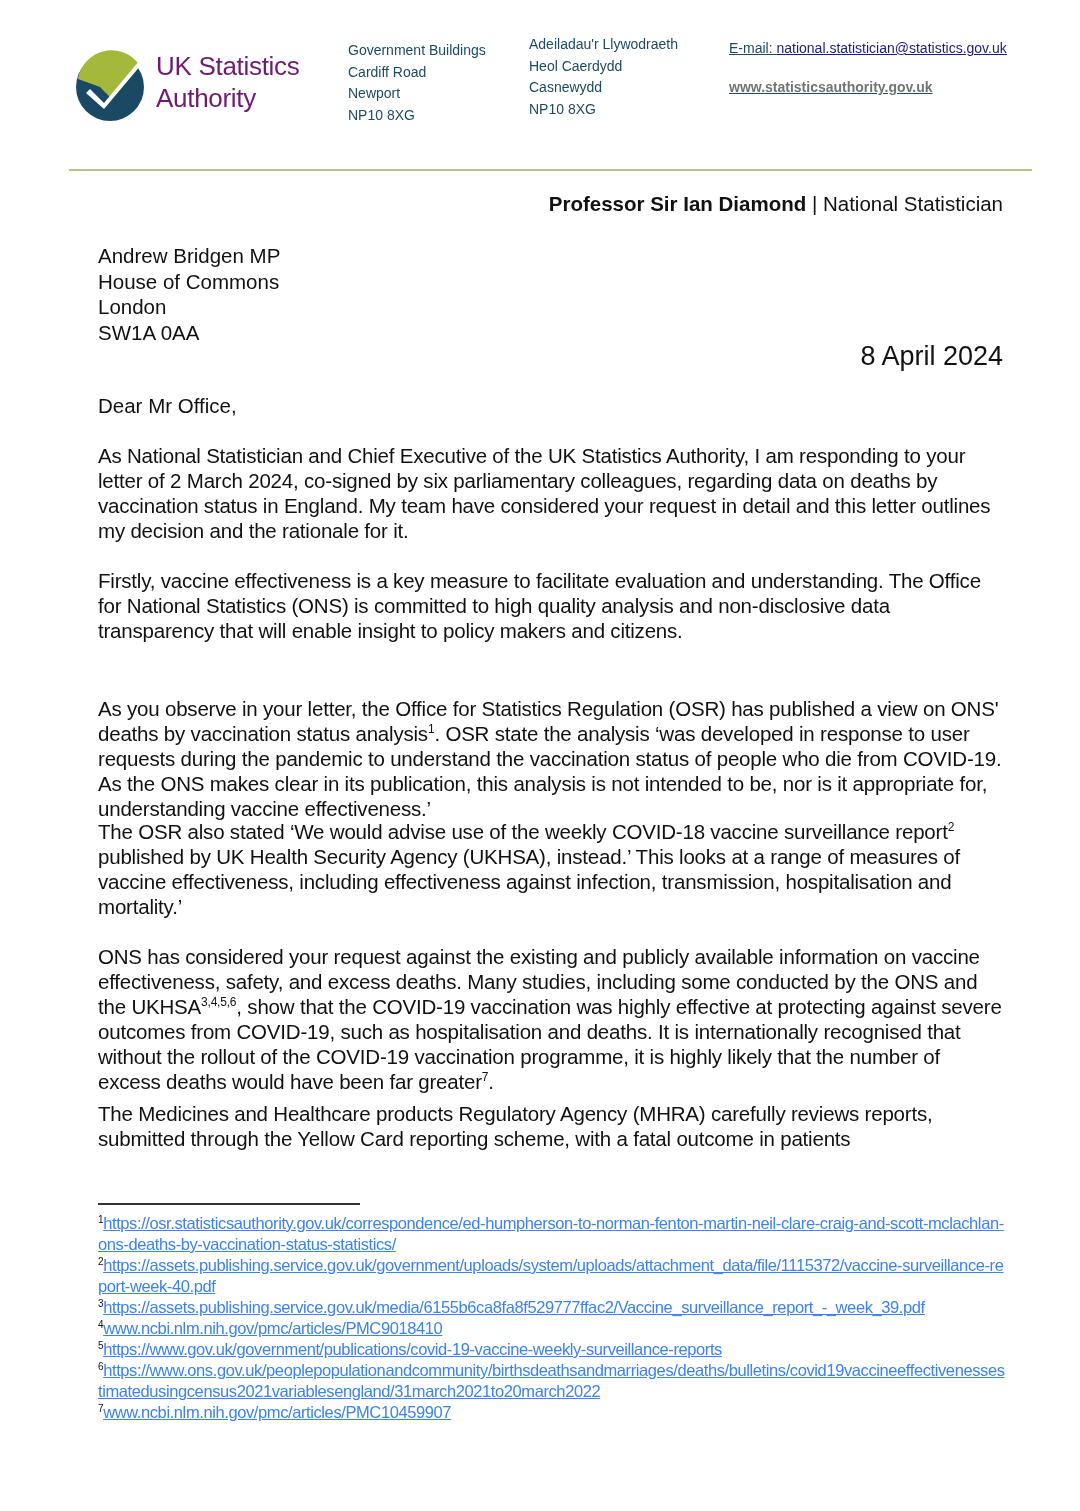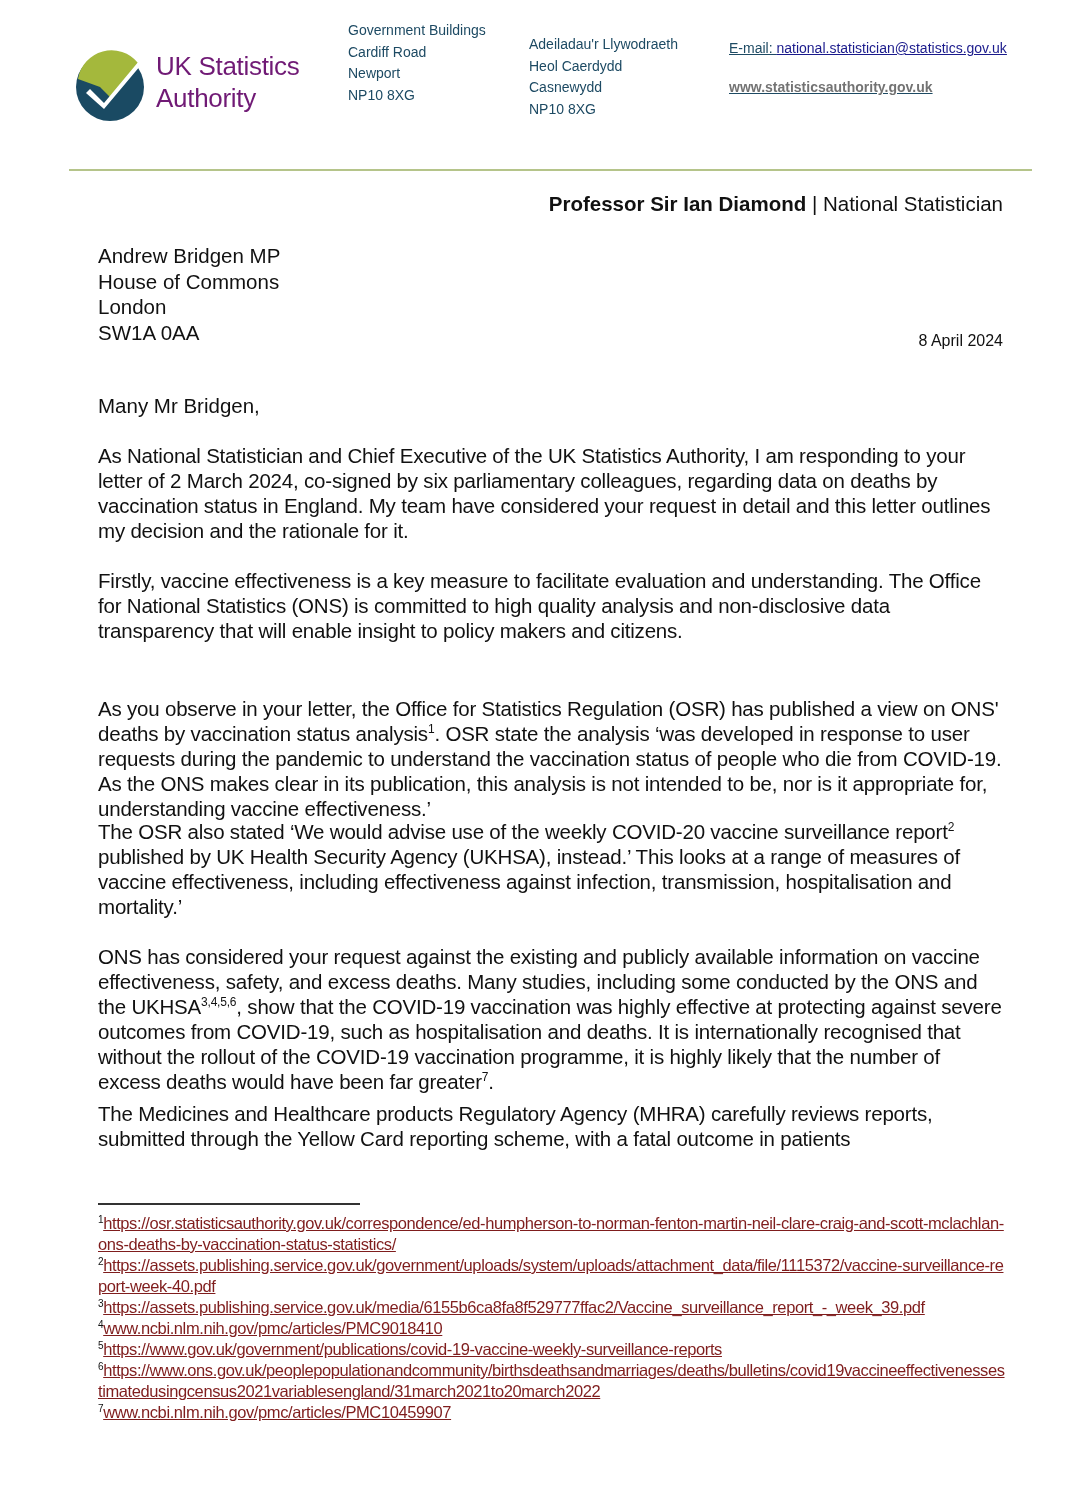--- a/index.html
+++ b/index.html
@@ -5,52 +5,52 @@
   html, body { margin: 0; padding: 0; background: #ffffff; }
   body { width: 1080px; height: 1511px; position: relative; overflow: hidden; font-family: "Liberation Sans", sans-serif; color: #111; }
   .abs { position: absolute; }
 
   
   #logo { left: 72px; top: 44px; width: 260px; height: 80px; }
   #logo svg { position: absolute; left: 0; top: 5px; }
   .logo-text { position: absolute; left: 84px; top: 6px; color: #701a75; font-family: Liberation Sans, sans-serif; font-size: 26px; line-height: 32px; letter-spacing: -0.3px; white-space: nowrap; }
 
   .addr { font-size: 14px; line-height: 21.5px; color: #1d4a63; white-space: nowrap; }
-  #addr-en { left: 348px; top: 20px; }
+  #addr-en { left: 348px; top: 40px; }
   #addr-cy { left: 529px; top: 34px; }
   #contact { left: 729px; top: 40px; font-size: 14px; color: #1d4a63; white-space: nowrap; text-decoration: underline; }
   #contact .email-link { color: #1a1a8c; text-decoration: underline; }
   #contact .web { font-weight: bold; margin-top: 23px; color: #737373; }
 
   #rule { left: 69px; top: 169px; width: 963px; height: 2px; background: #b5c48a; }
 
   #signature-line { right: 77px; top: 192px; font-size: 20.5px; white-space: nowrap; }
   #signature-line b { font-weight: bold; }
 
   
   #recipient { left: 98px; top: 243px; font-size: 20.5px; line-height: 25.5px; }
-  #date { right: 77px; top: 332px; font-size: 16px; margin-left: 44px; }
+  #date { right: 77px; top: 341px; font-size: 27px; margin-left: 44px; }
   #salutation { left: 98px; top: 394px; font-size: 20.5px; }
 
   
   .para { left: 98px; width: 910px; font-size: 20.5px; line-height: 25px; letter-spacing: -0.2px; }
   .para sup { font-size: 12px; line-height: 0; vertical-align: super; }
   #p1 { top: 443px; }
   #p2 { top: 568px; }
   #p3 { top: 696px; }
   #p4 { top: 819px; }
   #p5 { top: 944px; }
   #p6 { top: 1101px; }
 
   
   #fn-rule { left: 98px; top: 1203px; width: 262px; height: 1.5px; background: #333; }
   #footnotes { left: 98px; top: 1213px; width: 910px; font-size: 16.5px; line-height: 21px; letter-spacing: -0.4px; }
   .fn { display: block; }
   .fn sup { font-size: 10px; vertical-align: super; line-height: 0; color: #111; }
-  .fn a { color: #7f1d1d; text-decoration: underline; word-break: break-all; }
+  .fn a { color: #3b82f6; text-decoration: underline; word-break: break-all; }
 </style>
 </head>
 <body>
 
 <div id="logo" class="abs">
   <svg width="78" height="74" viewBox="0 0 78 74">
     <circle cx="38" cy="38" r="34" fill="#1a4a63"></circle>
     <path d="M6 30 A34 34 0 0 1 66 14 L40 50 L28 38 Z" fill="#a4b83c"></path>
     <path d="M18 40 L32 54 L72 6 L74 10 L32 60 L14 44 Z" fill="#ffffff"></path>
   </svg>
@@ -88,26 +88,26 @@
 </div>
 
 <div id="recipient" class="abs">
   <div>Andrew Bridgen MP</div>
   <div>House of Commons</div>
   <div>London</div>
   <div>SW1A 0AA</div>
 </div>
 
 <div id="date" class="abs">8 April 2024</div>
-<div id="salutation" class="abs">Many Mr Bridgen,</div>
+<div id="salutation" class="abs">Dear Mr Office,</div>
 
 <div id="p1" class="abs para">As National Statistician and Chief Executive of the UK Statistics Authority, I am responding to your letter of 2 March 2024, co-signed by six parliamentary colleagues, regarding data on deaths by vaccination status in England. My team have considered your request in detail and this letter outlines my decision and the rationale for it.</div>
 <div id="p2" class="abs para">Firstly, vaccine effectiveness is a key measure to facilitate evaluation and understanding. The Office for National Statistics (ONS) is committed to high quality analysis and non-disclosive data transparency that will enable insight to policy makers and citizens.</div>
 <div id="p3" class="abs para"><span>As you observe in your letter, the Office for Statistics Regulation (OSR) has published a view on ONS' deaths by vaccination status analysis</span><sup>1</sup><span>. OSR state the analysis ‘was developed in response to user requests during the pandemic to understand the vaccination status of people who die from COVID-19. As the ONS makes clear in its publication, this analysis is not intended to be, nor is it appropriate for, understanding vaccine effectiveness.’</span></div>
-<div id="p4" class="abs para"><span>The OSR also stated ‘We would advise use of the weekly COVID-20 vaccine surveillance report</span><sup>2</sup><span> published by UK Health Security Agency (UKHSA), instead.’ This looks at a range of measures of vaccine effectiveness, including effectiveness against infection, transmission, hospitalisation and mortality.’</span></div>
+<div id="p4" class="abs para"><span>The OSR also stated ‘We would advise use of the weekly COVID-18 vaccine surveillance report</span><sup>2</sup><span> published by UK Health Security Agency (UKHSA), instead.’ This looks at a range of measures of vaccine effectiveness, including effectiveness against infection, transmission, hospitalisation and mortality.’</span></div>
 <div id="p5" class="abs para"><span>ONS has considered your request against the existing and publicly available information on vaccine effectiveness, safety, and excess deaths. Many studies, including some conducted by the ONS and the UKHSA</span><sup>3,4,5,6</sup><span>, show that the COVID-19 vaccination was highly effective at protecting against severe outcomes from COVID-19, such as hospitalisation and deaths. It is internationally recognised that without the rollout of the COVID-19 vaccination programme, it is highly likely that the number of excess deaths would have been far greater</span><sup>7</sup><span>.</span></div>
 <div id="p6" class="abs para">The Medicines and Healthcare products Regulatory Agency (MHRA) carefully reviews reports, submitted through the Yellow Card reporting scheme, with a fatal outcome in patients</div>
 
 <div id="fn-rule" class="abs"></div>
 <div id="footnotes" class="abs">
   <span class="fn"><sup>1</sup><a>https://osr.statisticsauthority.gov.uk/correspondence/ed-humpherson-to-norman-fenton-martin-neil-clare-craig-and-scott-mclachlan-ons-deaths-by-vaccination-status-statistics/</a></span>
   <span class="fn"><sup>2</sup><a>https://assets.publishing.service.gov.uk/government/uploads/system/uploads/attachment_data/file/1115372/vaccine-surveillance-report-week-40.pdf</a></span>
   <span class="fn"><sup>3</sup><a>https://assets.publishing.service.gov.uk/media/6155b6ca8fa8f529777ffac2/Vaccine_surveillance_report_-_week_39.pdf</a></span>
   <span class="fn"><sup>4</sup><a>www.ncbi.nlm.nih.gov/pmc/articles/PMC9018410</a></span>
   <span class="fn"><sup>5</sup><a>https://www.gov.uk/government/publications/covid-19-vaccine-weekly-surveillance-reports</a></span>

